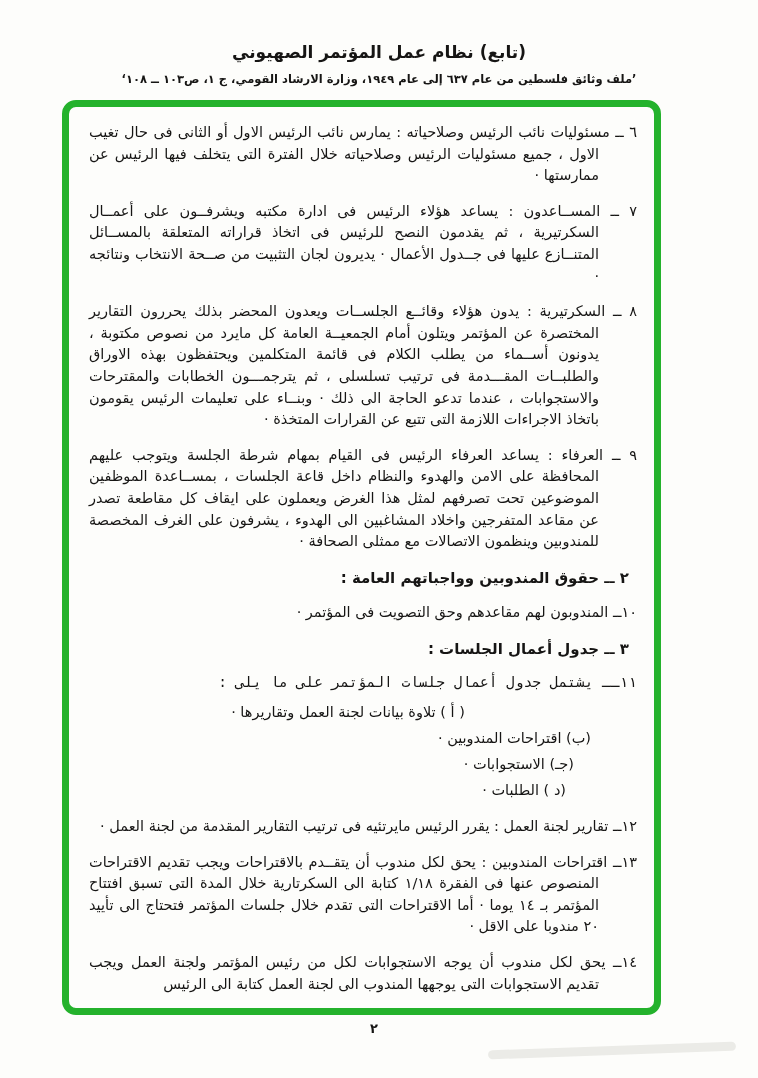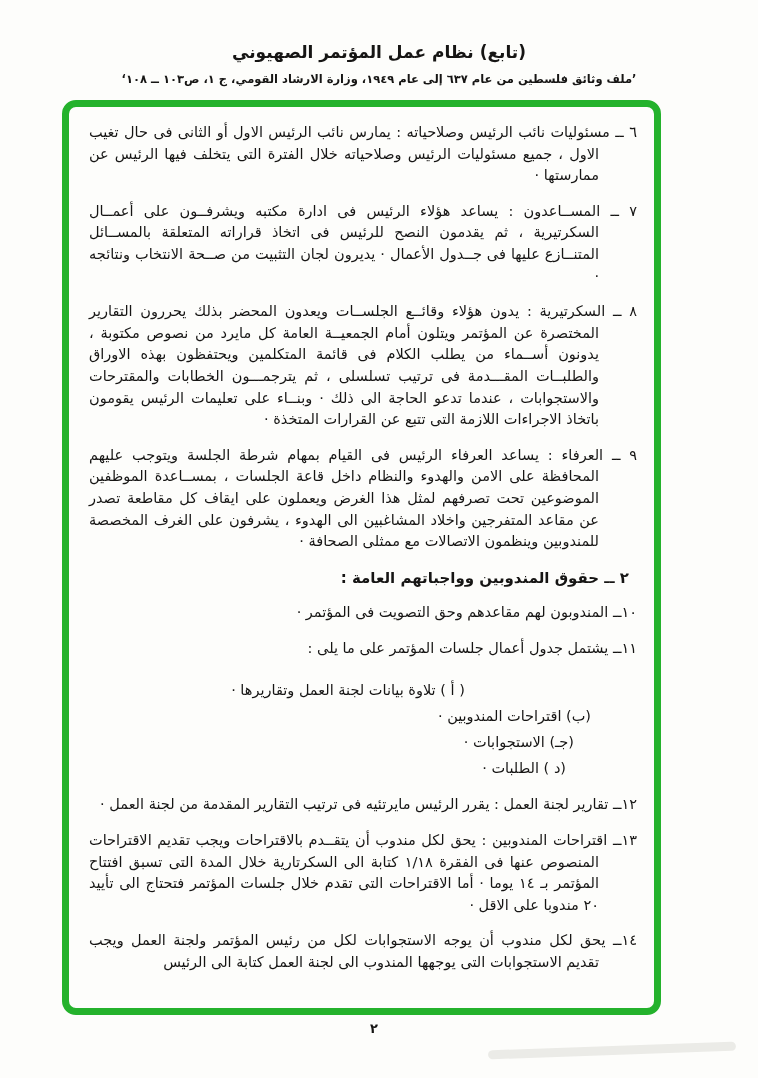--- a/index.html
+++ b/index.html
@@ -45,21 +45,21 @@
     padding:15px 17px 0 20px;
     font-size:14.5px;
     line-height:21.6px;
     text-align:justify;
   }
   .item{
     margin:0 0 14px 0;
     padding-right:38px;
     text-indent:-38px;
   }
-  .item.tight{margin-bottom:18px;}
+  .item.tight{margin-bottom:4px;font-family:Liberation Mono, monospace;}
   .num{white-space:nowrap;}
   .heading{
     font-weight:bold;
     font-size:15px;
     margin:15px 8px 13px 0;
     text-align:right;
     text-indent:0;
   }
   .sub{
     line-height:26px;
@@ -104,20 +104,21 @@
       <p class="item"><span class="num">٧ ــ</span> <span>المســاعدون : يساعد هؤلاء الرئيس فى ادارة مكتبه ويشرفــون على أعمــال السكرتيرية ، ثم يقدمون النصح للرئيس فى اتخاذ قراراته المتعلقة بالمســائل المتنــازع عليها فى جــدول الأعمال · يديرون لجان التثبيت من صــحة الانتخاب ونتائجه ·</span></p>
 
       <p class="item"><span class="num">٨ ــ</span> <span>السكرتيرية : يدون هؤلاء وقائــع الجلســات ويعدون المحضر بذلك يحررون التقارير المختصرة عن المؤتمر ويتلون أمام الجمعيــة العامة كل مايرد من نصوص مكتوبة ، يدونون أســماء من يطلب الكلام فى قائمة المتكلمين ويحتفظون بهذه الاوراق والطلبــات المقـــدمة فى ترتيب تسلسلى ، ثم يترجمـــون الخطابات والمقترحات والاستجوابات ، عندما تدعو الحاجة الى ذلك · وبنــاء على تعليمات الرئيس يقومون باتخاذ الاجراءات اللازمة التى تتبع عن القرارات المتخذة ·</span></p>
 
       <p class="item"><span class="num">٩ ــ</span> <span>العرفاء : يساعد العرفاء الرئيس فى القيام بمهام شرطة الجلسة ويتوجب عليهم المحافظة على الامن والهدوء والنظام داخل قاعة الجلسات ، بمســاعدة الموظفين الموضوعين تحت تصرفهم لمثل هذا الغرض ويعملون على ايقاف كل مقاطعة تصدر عن مقاعد المتفرجين واخلاد المشاغبين الى الهدوء ، يشرفون على الغرف المخصصة للمندوبين وينظمون الاتصالات مع ممثلى الصحافة ·</span></p>
 
       <p class="heading">٢ ــ حقوق المندوبين وواجباتهم العامة :</p>
 
       <p class="item"><span class="num">١٠ــ</span> <span>المندوبون لهم مقاعدهم وحق التصويت فى المؤتمر ·</span></p>
 
+      <p class="heading">٣ ــ جدول أعمال الجلسات :</p>
 
       <p class="item tight"><span class="num">١١ــ</span> <span>يشتمل جدول أعمال جلسات المؤتمر على ما يلى :</span></p>
 
       <div class="sub sub-a">( أ ) تلاوة بيانات لجنة العمل وتقاريرها ·</div>
       <div class="sub sub-b">(ب) اقتراحات المندوبين ·</div>
       <div class="sub sub-c">(جـ) الاستجوابات ·</div>
       <div class="sub sub-d">(د ) الطلبات ·</div>
 
       <p class="item"><span class="num">١٢ــ</span> <span>تقارير لجنة العمل : يقرر الرئيس مايرتئيه فى ترتيب التقارير المقدمة من لجنة العمل ·</span></p>
 

